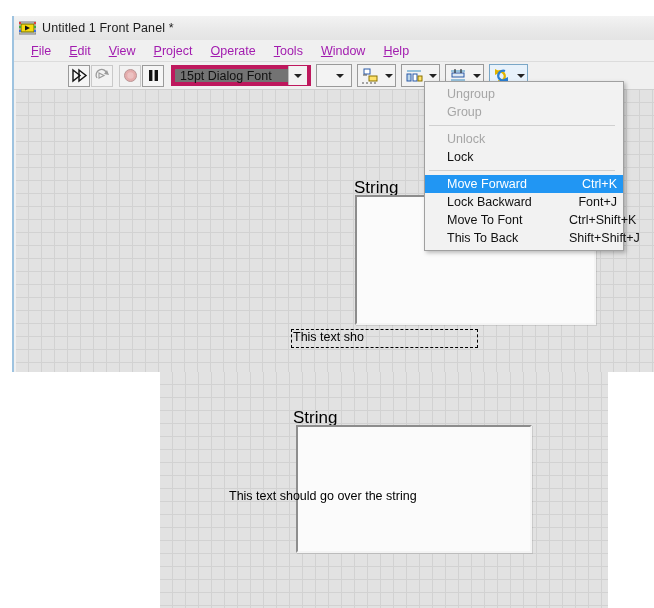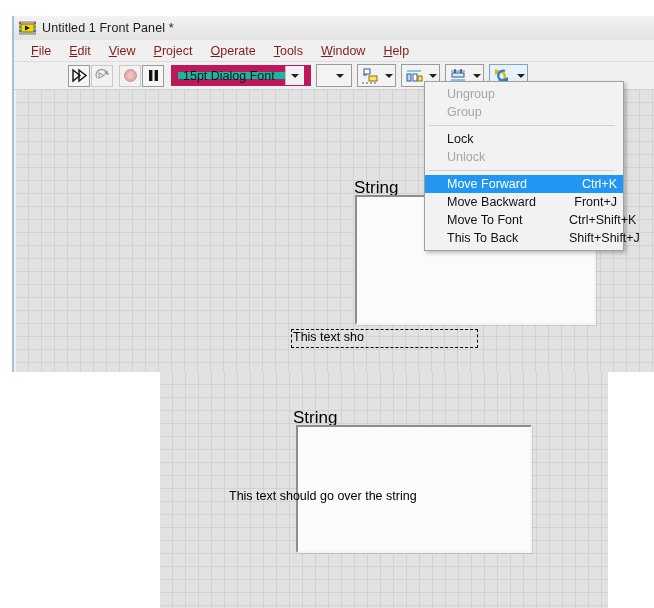--- a/index.html
+++ b/index.html
@@ -19,32 +19,32 @@
   
   #titlebar{position:absolute;left:0;top:0;width:654px;height:24px;
      background:linear-gradient(to bottom,#f3f3f3 0%,#eaeaea 50%,#e4e4e4 100%);
      display:flex;align-items:center;padding-left:5px;box-sizing:border-box;}
   #vi-icon{width:17px;height:16px;position:relative;flex:0 0 auto;margin-right:6px;}
   #title-text{font-size:12.5px;color:#1d1d1d;letter-spacing:.1px;}
   
   #menubar{position:absolute;left:0;top:24px;width:654px;height:22px;
      background:#f0f0f0;border-bottom:1px solid #dcdcdc;display:flex;align-items:center;
      padding-left:8px;box-sizing:border-box;}
-  .menu-item{padding:2px 9px;font-size:12.5px;color:#7f1d1d;cursor:default;}
+  .menu-item{padding:2px 9px;font-size:12.5px;color:#a21caf;cursor:default;}
   .menu-item u{text-decoration:underline;}
   
   #toolbar{position:absolute;left:0;top:46px;width:654px;height:28px;background:#f0f0f0;
     border-bottom:1px solid #cfcfcf;display:flex;align-items:center;box-sizing:border-box;}
   .tb-sep{width:8px;}
   .tb-btn{width:22px;height:22px;margin-right:1px;display:flex;align-items:center;
      justify-content:center;box-sizing:border-box;border:1px solid transparent;}
   .tb-btn.framed{border:1px solid #9a9a9a;background:#f5f5f5;}
   .tb-btn.disabled{opacity:.45;}
   
-  #font-combo{height:21px;width:140px;border:7px solid #be185d;background:#14b8a6;
+  #font-combo{height:21px;width:140px;border:4px solid #be185d;background:#737373;
      display:flex;align-items:center;box-sizing:border-box;margin-left:6px;}
   #font-combo .lbl{flex:1;padding-left:5px;font-size:12.5px;color:#111;}
   .combo-arrow{width:18px;height:19px;border-left:1px solid #bcbcbc;background:#f2f2f2;
      display:flex;align-items:center;justify-content:center;}
   .caret{width:0;height:0;border-left:4px solid transparent;border-right:4px solid transparent;
      border-top:4px solid #222;}
   
   .tool-group{height:23px;display:flex;align-items:center;border:1px solid #9a9a9a;
      background:#f3f3f3;margin-left:5px;box-sizing:border-box;}
   .tool-group .gicon{width:24px;height:21px;display:flex;align-items:center;justify-content:center;}
@@ -244,40 +244,40 @@
       <span class="acc"></span>
     </div>
 
     <div class="pm-item disabled">
       <span class="lbl">Group</span>
       <span class="acc"></span>
     </div>
 
     <div class="pm-sep"></div>
 
-    <div class="pm-item">
-      <span class="lbl">Lock</span>
-      <span class="acc"></span>
-    </div>
-
     <div class="pm-item disabled">
       <span class="lbl">Unlock</span>
+      <span class="acc"></span>
+    </div>
+
+    <div class="pm-item">
+      <span class="lbl">Lock</span>
       <span class="acc"></span>
     </div>
 
     <div class="pm-sep"></div>
 
     <div class="pm-item selected">
       <span class="lbl">Move Forward</span>
       <span class="acc">Ctrl+K</span>
     </div>
 
     <div class="pm-item">
-      <span class="lbl">Move Backward</span>
-      <span class="acc">Front+J</span>
+      <span class="lbl">Lock Backward</span>
+      <span class="acc">Font+J</span>
     </div>
 
     <div class="pm-item">
       <span class="lbl">Move To Font</span>
       <span class="acc">Ctrl+Shift+K</span>
     </div>
 
     <div class="pm-item">
       <span class="lbl">This To Back</span>
       <span class="acc">Shift+Shift+J</span>

